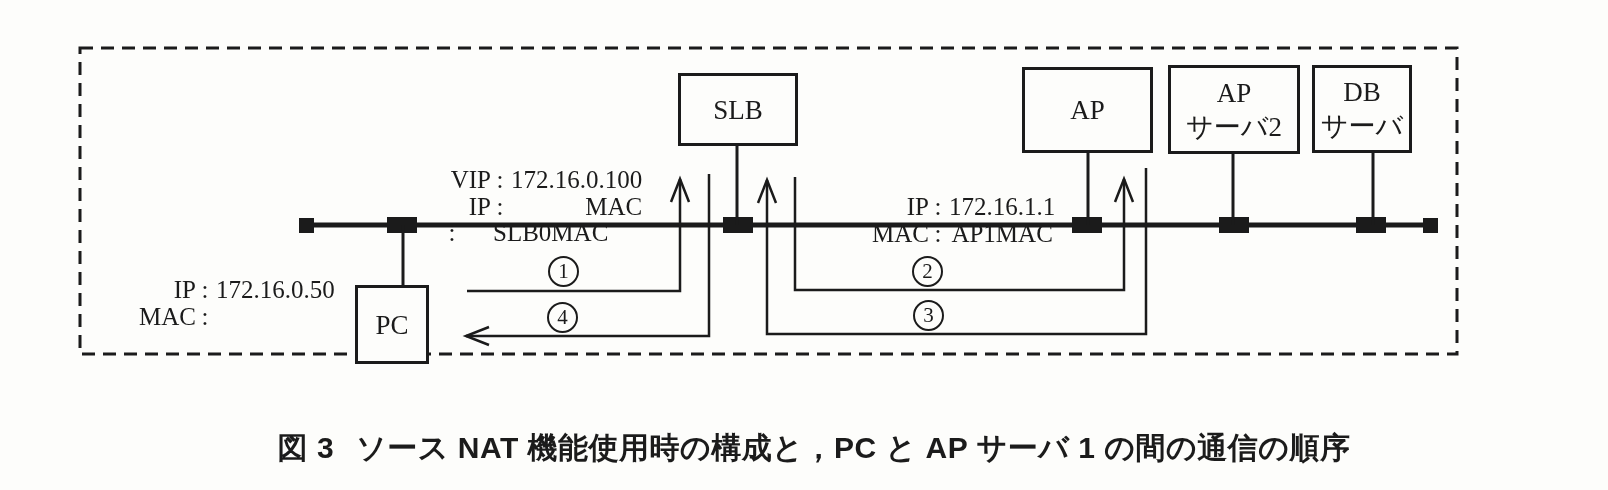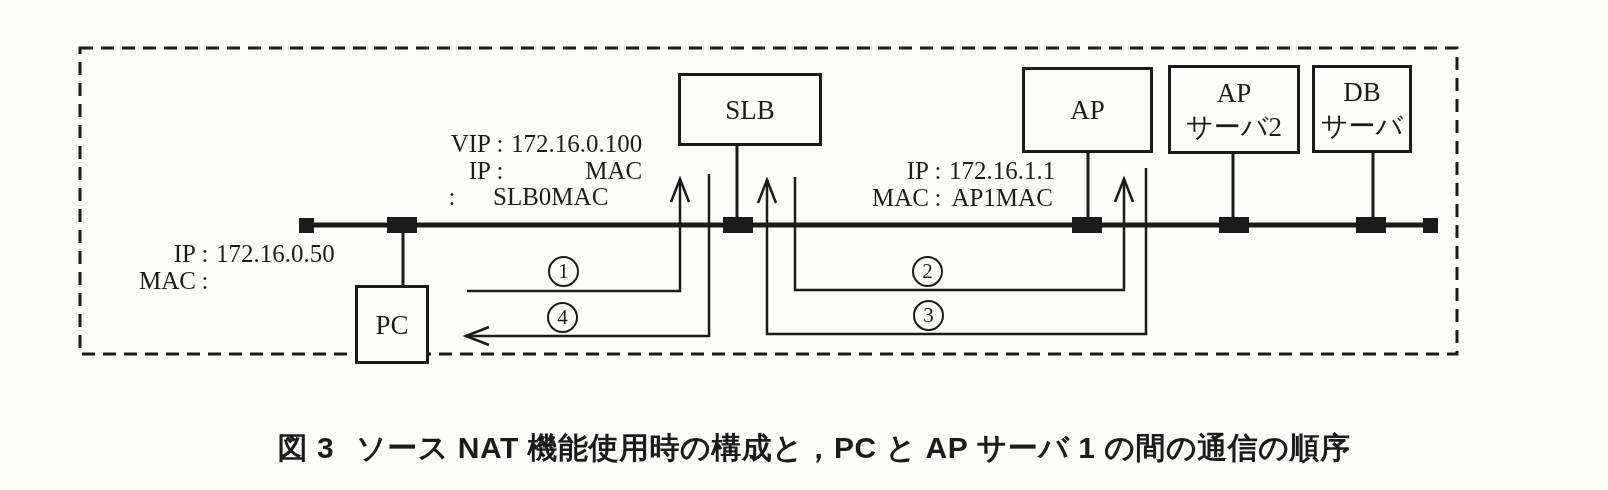--- a/index.html
+++ b/index.html
@@ -17,30 +17,30 @@
   .subnet-label {
     position:absolute; left:97px; top:61px;
     font-size:26px; letter-spacing:1px; white-space:nowrap;
   }
 
   .box {
     position:absolute; border:3px solid #1b1b1b; background:#fdfdfb;
     display:flex; flex-direction:column; align-items:center; justify-content:center;
     text-align:center; font-size:27px; line-height:34px; white-space:nowrap;
   }
-  .box-slb { left:678px; top:73px;  width:144px; height:73px; }
+  .box-slb { left:678px; top:73px;  width:120px; height:73px; }
   .box-pc  { left:355px; top:285px; width:74px;  height:79px; }
   .box-ap1 { left:1022px; top:67px; width:131px; height:86px; }
   .box-ap2 { left:1168px; top:65px; width:132px; height:89px; }
   .box-db  { left:1312px; top:65px; width:100px; height:88px; }
 
   .addr {
     position:absolute;
     display:grid; grid-template-columns:78px 18px auto;
-    font-size:25px; line-height:26.5px; white-space:nowrap;
+    font-size:25px; line-height:26.5px; white-space:nowrap;margin-top:36px;
   }
   .addr .k { text-align:right; }
   .addr .c { text-align:center; }
   .addr .v { text-align:center; padding-left:2px; }
   .addr-slb { left:413px; top:131px; }
   .addr-ap1 { left:851px; top:158px; }
   .addr-pc  { left:118px; top:241px; }
 
   .marker {
     position:absolute; width:31px; height:31px;

